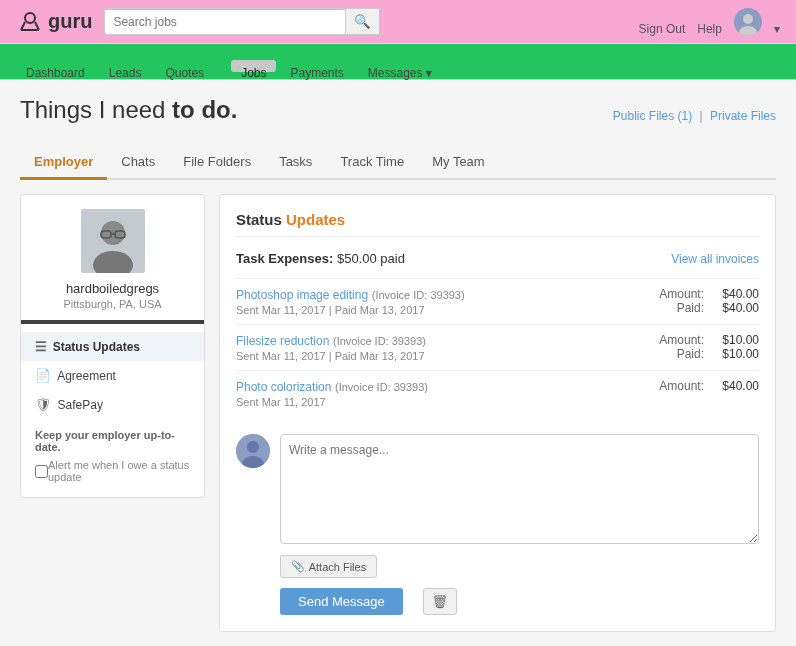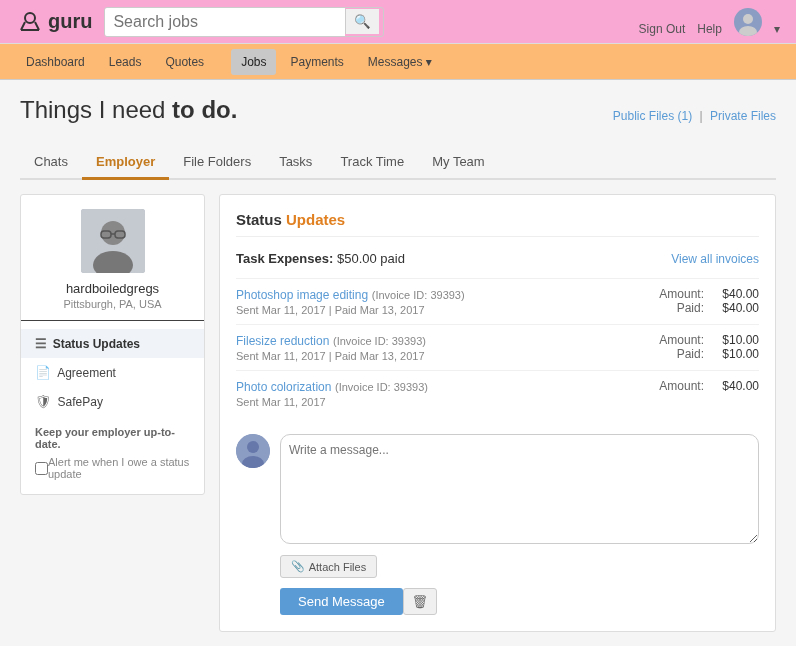--- a/index.html
+++ b/index.html
@@ -30,21 +30,21 @@
       align-items: center;
       border: 1px solid #ccc;
       border-radius: 3px;
       overflow: hidden;
       flex: 0 0 280px;
     }
     .search-bar input {
       border: none;
       outline: none;
       padding: 5px 8px;
-      font-size: 16px;
+      font-size: 12px;
       width: 240px;
       color: #999;
     }
     .search-bar button {
       background: #f0f0f0;
       border: none;
       border-left: 1px solid #ccc;
       padding: 5px 8px;
       cursor: pointer;
       color: #666;
@@ -64,25 +64,24 @@
       border-radius: 50%;
       background: #8b9dc3;
       overflow: hidden;
       display: flex;
       align-items: center;
       justify-content: center;
     }
 
     
     .sec-nav {
-      background: #fdba74;
+      background: #22c55e;
       border-bottom: 1px solid #ccc;
       display: flex;
-      align-items: center;
-      padding: 0 16px;
+      padding: 16px 16px;
       height: 36px;
       gap: 4px;
     }
     .sec-nav a {
       color: #444;
       text-decoration: none;
       font-size: 12px;
       padding: 6px 10px;
       border-radius: 3px;
       cursor: pointer;
@@ -154,21 +153,21 @@
       width: 185px;
       flex-shrink: 0;
       background: #fff;
       border: 1px solid #ddd;
       border-radius: 3px;
       padding-bottom: 12px;
     }
     .sidebar-profile {
       text-align: center;
       padding: 14px 10px 10px;
-      border-bottom: 1px solid #404040;
+      border-bottom: 4px solid #404040;
     }
     .profile-avatar {
       width: 64px;
       height: 64px;
       border-radius: 3px;
       background: #b0b8c8;
       margin: 0 auto 8px;
       overflow: hidden;
       display: flex;
       align-items: center;
@@ -289,21 +288,21 @@
       align-items: center;
       justify-content: center;
     }
     .msg-box-wrap {
       flex: 1;
     }
     .msg-textarea {
       width: 100%;
       height: 110px;
       border: 1px solid #ccc;
-      border-radius: 10px;
+      border-radius: 4px;
       padding: 8px;
       font-size: 12px;
       color: #999;
       resize: vertical;
       outline: none;
       font-family: inherit;
     }
     .msg-actions {
       margin-top: 8px;
       display: flex;
@@ -319,21 +318,21 @@
       padding: 4px 10px;
       cursor: pointer;
       display: flex;
       align-items: center;
       gap: 4px;
     }
     .msg-bottom-actions {
       margin-top: 10px;
       display: flex;
       align-items: center;
-      gap: 0;
+      gap: 20px;
     }
     .send-btn {
       background: #5b9bd5;
       color: #fff;
       border: none;
       border-radius: 3px;
       padding: 6px 18px;
       font-size: 13px;
       cursor: pointer;
     }
@@ -393,22 +392,22 @@
       Things I need <strong>to do.</strong>
     </h1>
     <div class="file-links">
       <a>Public Files (1)</a>
       <span>|</span>
       <a>Private Files</a>
     </div>
   </div>
 
   <div class="tabs">
+    <div class="tab active">Employer</div>
     <div class="tab">Chats</div>
-    <div class="tab active">Employer</div>
     <div class="tab">File Folders</div>
     <div class="tab">Tasks</div>
     <div class="tab">Track Time</div>
     <div class="tab">My Team</div>
   </div>
 
   <div class="main-layout">
 
     <div class="sidebar">
       <div class="sidebar-profile">

